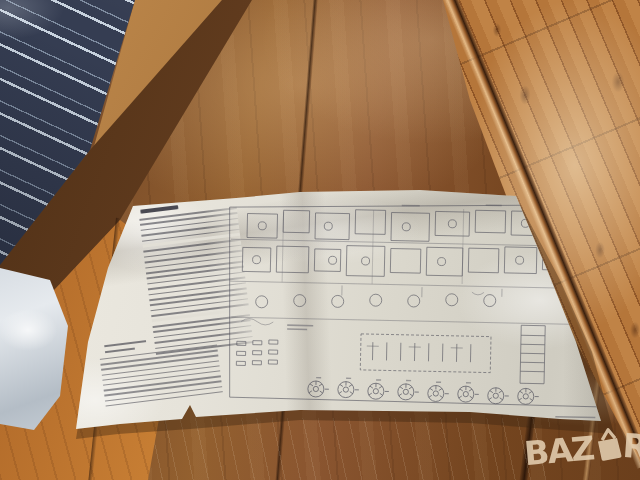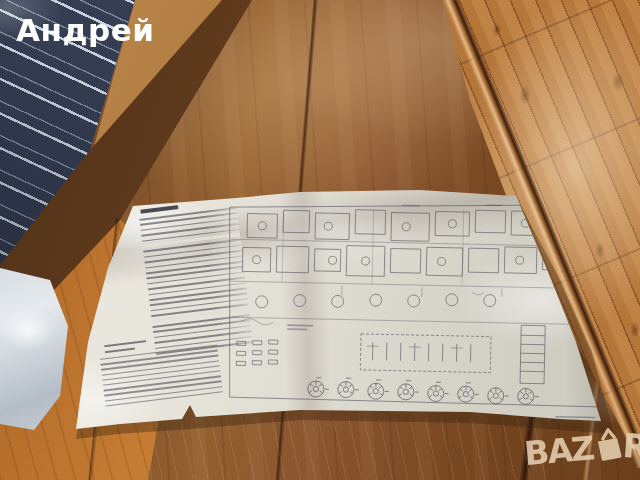--- a/index.html
+++ b/index.html
@@ -270,21 +270,20 @@
             <rect x="336" y="218" width="40" height="1.5"></rect>
               <rect x="338" y="222" width="33" height="1.4"></rect>
             <rect x="337" y="226" width="36" height="1.4"></rect>
           </g>
           <path opacity="0.6" d="M20 130 q8 -6 16 0 t16 0 M250 96 q6 5 12 0 M120 92 v10 M200 92 v10 M280 92 v8"></path>
         </g>
       </svg>
     </div>
   </div>
 
-  <div class="watermark">Андрей</div>
 
   <div class="bazar">
     <span class="lz">BAZ</span>
     <svg class="bagicon" viewBox="0 0 28 34">
       <path d="M3.5 13 L23.5 11 L26.5 29.5 Q26.8 31.5 24.8 31.8 L8 33.4 Q6 33.6 5.7 31.6 Z" fill="rgba(228,206,177,0.88)"></path>
       <path d="M8 12 L15 1.8 L21.5 11.2" fill="none" stroke="rgba(228,206,177,0.88)" stroke-width="3.4" stroke-linejoin="round"></path>
     </svg>
     <span class="lz r">R</span>
   </div>
 

